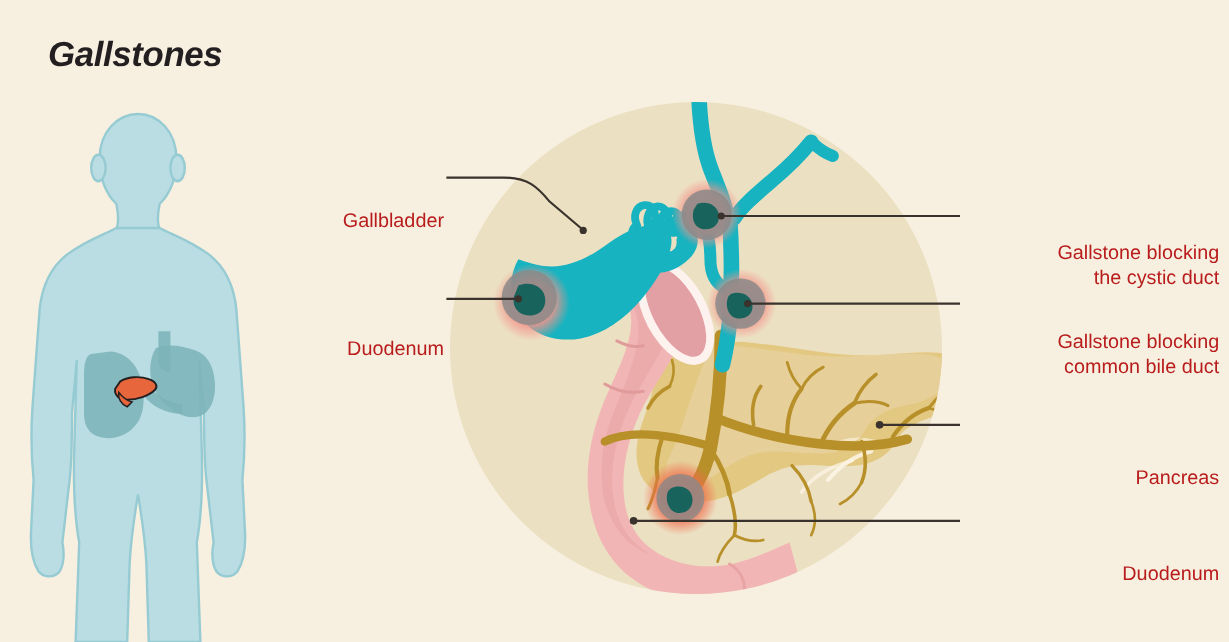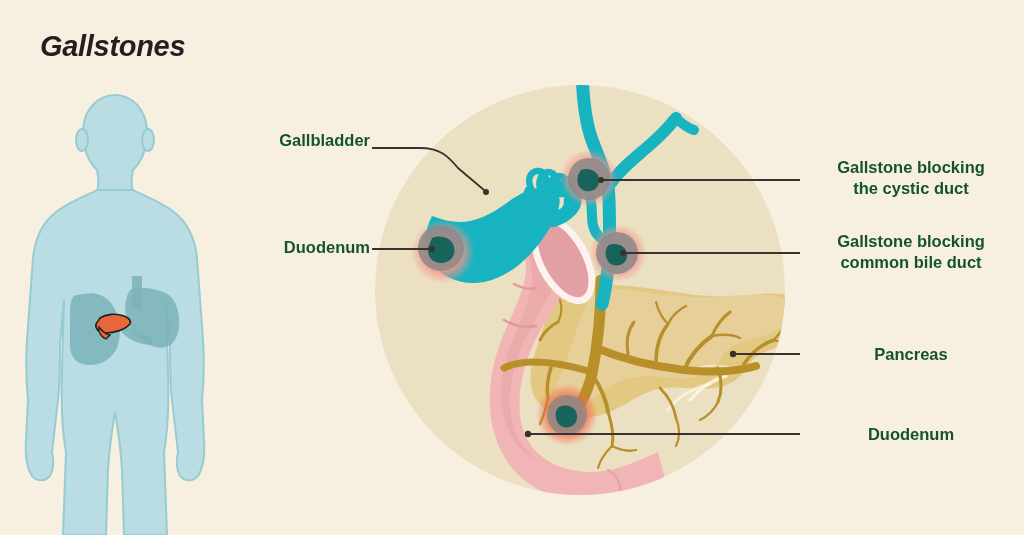--- a/index.html
+++ b/index.html
@@ -24,27 +24,28 @@
     font-weight: bold;
     color: #231f20;
     letter-spacing: -0.3px;
     margin: 0;
     line-height: 1.1;
     font-style: italic;
   }
   .callout {
     position: absolute;
     font-size: 16.5px;
-    font-weight: bold;
-    color: #14532d;
+    font-weight: normal;
+    color: #b91c1c;
     line-height: 1.25;
     white-space: pre-line;
+    margin-top: 44px;
   }
   .callout.left { text-align: right; }
-  .callout.right { text-align: center; }
+  .callout.right { text-align: right; }
 
   #cal-gallbladder { left: 150px; top: 130px; width: 220px; }
   #cal-gallstone   { left: 150px; top: 237px; width: 220px; }
   #cal-cystic      { left: 806px; top: 157px; width: 210px; }
   #cal-cbd         { left: 806px; top: 231px; width: 210px; }
   #cal-pancreas    { left: 806px; top: 344px; width: 210px; }
   #cal-duodenum    { left: 806px; top: 424px; width: 210px; }
 
   svg.layer {
     position: absolute;

